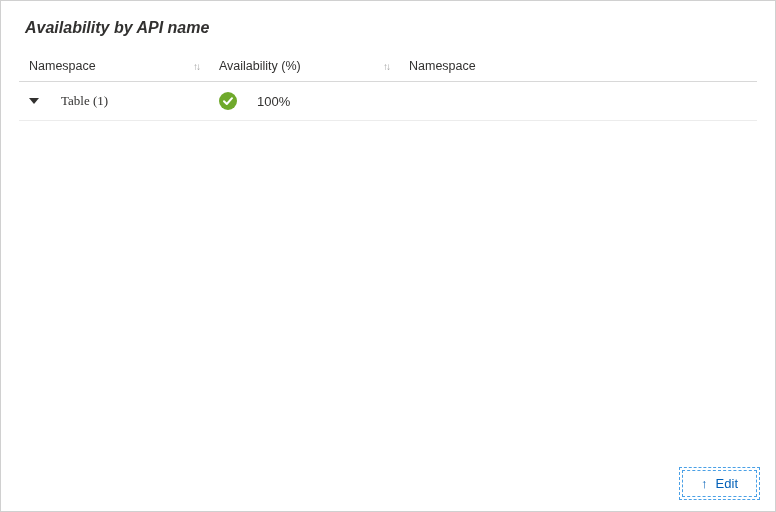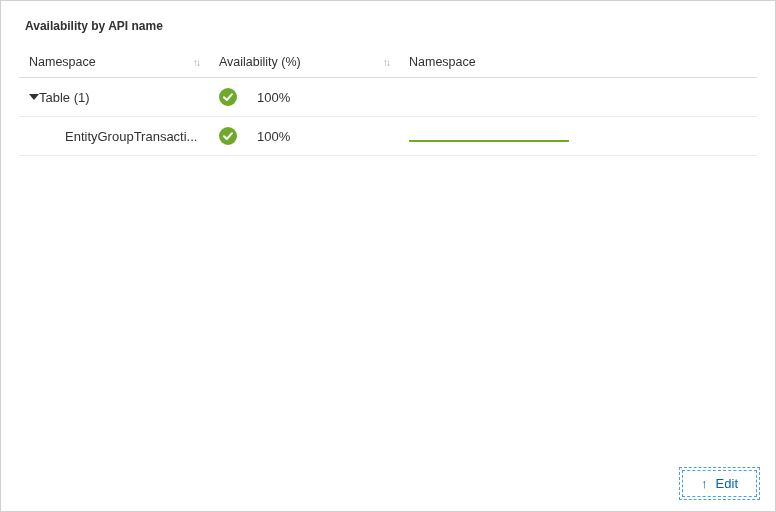--- a/index.html
+++ b/index.html
@@ -10,24 +10,25 @@
       background: #fff;
     }
     .panel {
       width: 776px;
       height: 512px;
       border: 1px solid #d0d0d0;
       padding: 18px 18px 12px 18px;
       position: relative;
     }
     .panel-title {
-      font-size: 12px;
+      font-size: 16px;
       font-weight: 600;
       margin-bottom: 14px;
       padding-left: 6px;
+      font-style: italic;
     }
     table.grid {
       width: 100%;
       border-collapse: collapse;
       table-layout: fixed;
     }
     table.grid th {
       text-align: left;
       font-size: 12.5px;
       font-weight: 400;
@@ -49,21 +50,21 @@
       padding: 10px 10px;
       border-bottom: 1px solid #ececec;
       vertical-align: middle;
       white-space: nowrap;
       overflow: hidden;
       text-overflow: ellipsis;
     }
     .col-ns { width: 190px; }
     .col-av { width: 190px; }
     .col-tl { width: auto; }
-    .expand-cell { display: flex; align-items: center; gap: 0; }
+    .expand-cell { display: flex; align-items: center; gap: 22px; font-family: Liberation Serif, serif; }
     .caret {
       width: 0; height: 0;
       border-left: 5px solid transparent;
       border-right: 5px solid transparent;
       border-top: 6px solid #323130;
       display: inline-block;
     }
     .indent { padding-left: 36px; display: inline-block; }
     .avail-cell { display: flex; align-items: center; gap: 20px; }
     .status-icon {
@@ -137,37 +138,20 @@
           <span class="avail-cell">
             <svg class="status-icon" viewBox="0 0 18 18">
               <circle cx="9" cy="9" r="9" fill="#6fa92b"></circle>
               <path d="M5 9.2 L7.8 12 L13 6.2" stroke="#fff" stroke-width="2" fill="none" stroke-linecap="round" stroke-linejoin="round"></path>
             </svg>
             <span>100%</span>
           </span>
         </td>
         <td></td>
       </tr>
-      <tr>
-        <td>
-          <span class="indent">EntityGroupTransacti...</span>
-        </td>
-        <td>
-          <span class="avail-cell">
-            <svg class="status-icon" viewBox="0 0 18 18">
-              <circle cx="9" cy="9" r="9" fill="#6fa92b"></circle>
-              <path d="M5 9.2 L7.8 12 L13 6.2" stroke="#fff" stroke-width="2" fill="none" stroke-linecap="round" stroke-linejoin="round"></path>
-            </svg>
-            <span>100%</span>
-          </span>
-        </td>
-        <td>
-          <div class="sparkline"></div>
-        </td>
-      </tr>
     </tbody>
   </table>
 
   <button class="edit-btn">
     <span class="arrow-up">↑</span>
     <span>Edit</span>
   </button>
 </div>
 
 </body></html>

